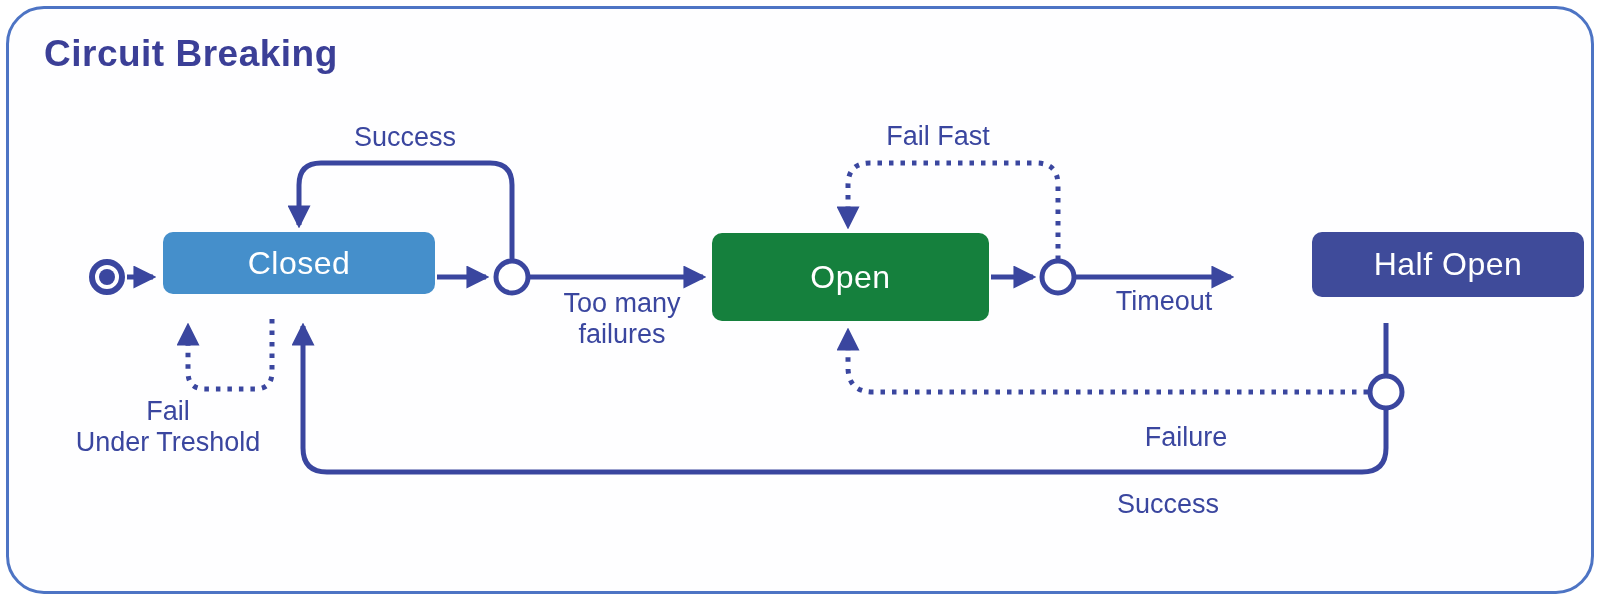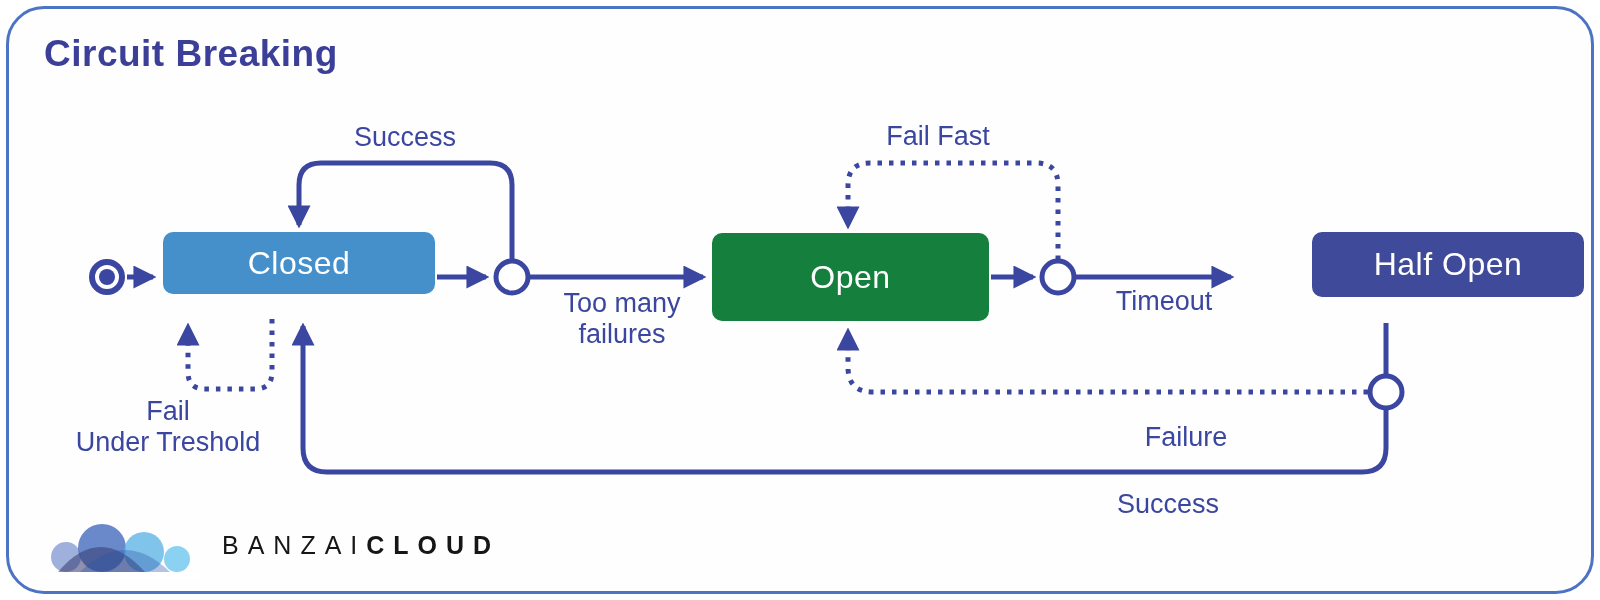--- a/index.html
+++ b/index.html
@@ -93,29 +93,13 @@
     <span>failures</span>
   </div>
   <div class="edge-label lbl-timeout">Timeout</div>
   <div class="edge-label lbl-failure">Failure</div>
   <div class="edge-label lbl-success-bottom">Success</div>
   <div class="edge-label lbl-fail-under">
     <span>Fail</span><br>
     <span>Under Treshold</span>
   </div>
 
-  <div class="logo">
-    <svg class="logo-mark" viewBox="0 0 160 70" xmlns="http://www.w3.org/2000/svg">
-      <g style="mix-blend-mode:multiply">
-        <circle cx="26" cy="47" r="15" fill="#8fa3d6" fill-opacity="0.85"></circle>
-        <circle cx="62" cy="38" r="24" fill="#4f76c2" fill-opacity="0.85"></circle>
-        <circle cx="104" cy="42" r="20" fill="#63b7e6" fill-opacity="0.8"></circle>
-        <circle cx="137" cy="49" r="13" fill="#7ecdf1" fill-opacity="0.9"></circle>
-        <path d="M 18 62 Q 60 12 105 62 Z" fill="#34386f" fill-opacity="0.55"></path>
-        <path d="M 40 62 Q 85 18 130 62 Z" fill="#2a57a8" fill-opacity="0.35"></path>
-      </g>
-      <rect x="0" y="62" width="160" height="8" fill="#ffffff"></rect>
-    </svg>
-    <div class="logo-text">
-      <span class="light">BANZAI</span><span class="bold">CLOUD</span>
-    </div>
-  </div>
 </div>
 
 </body></html>

